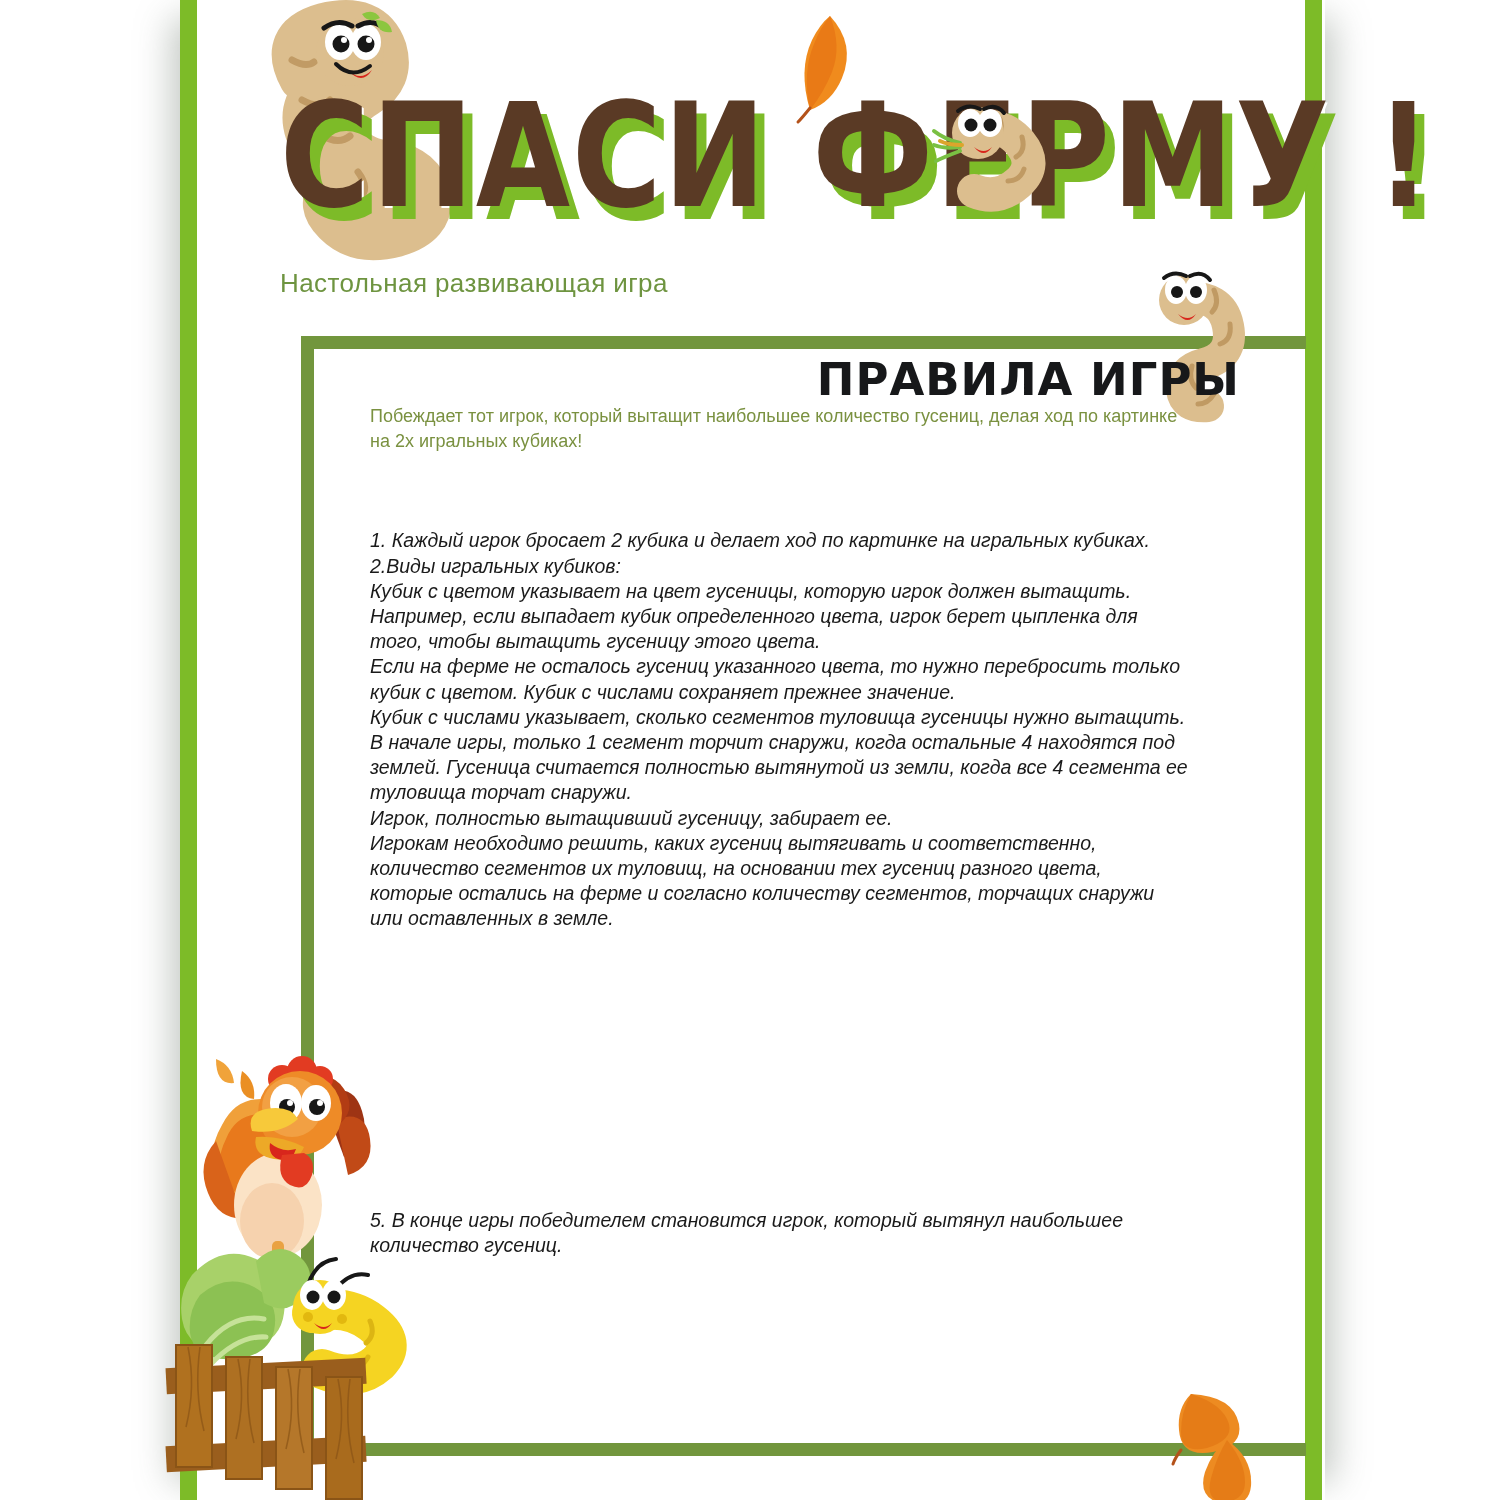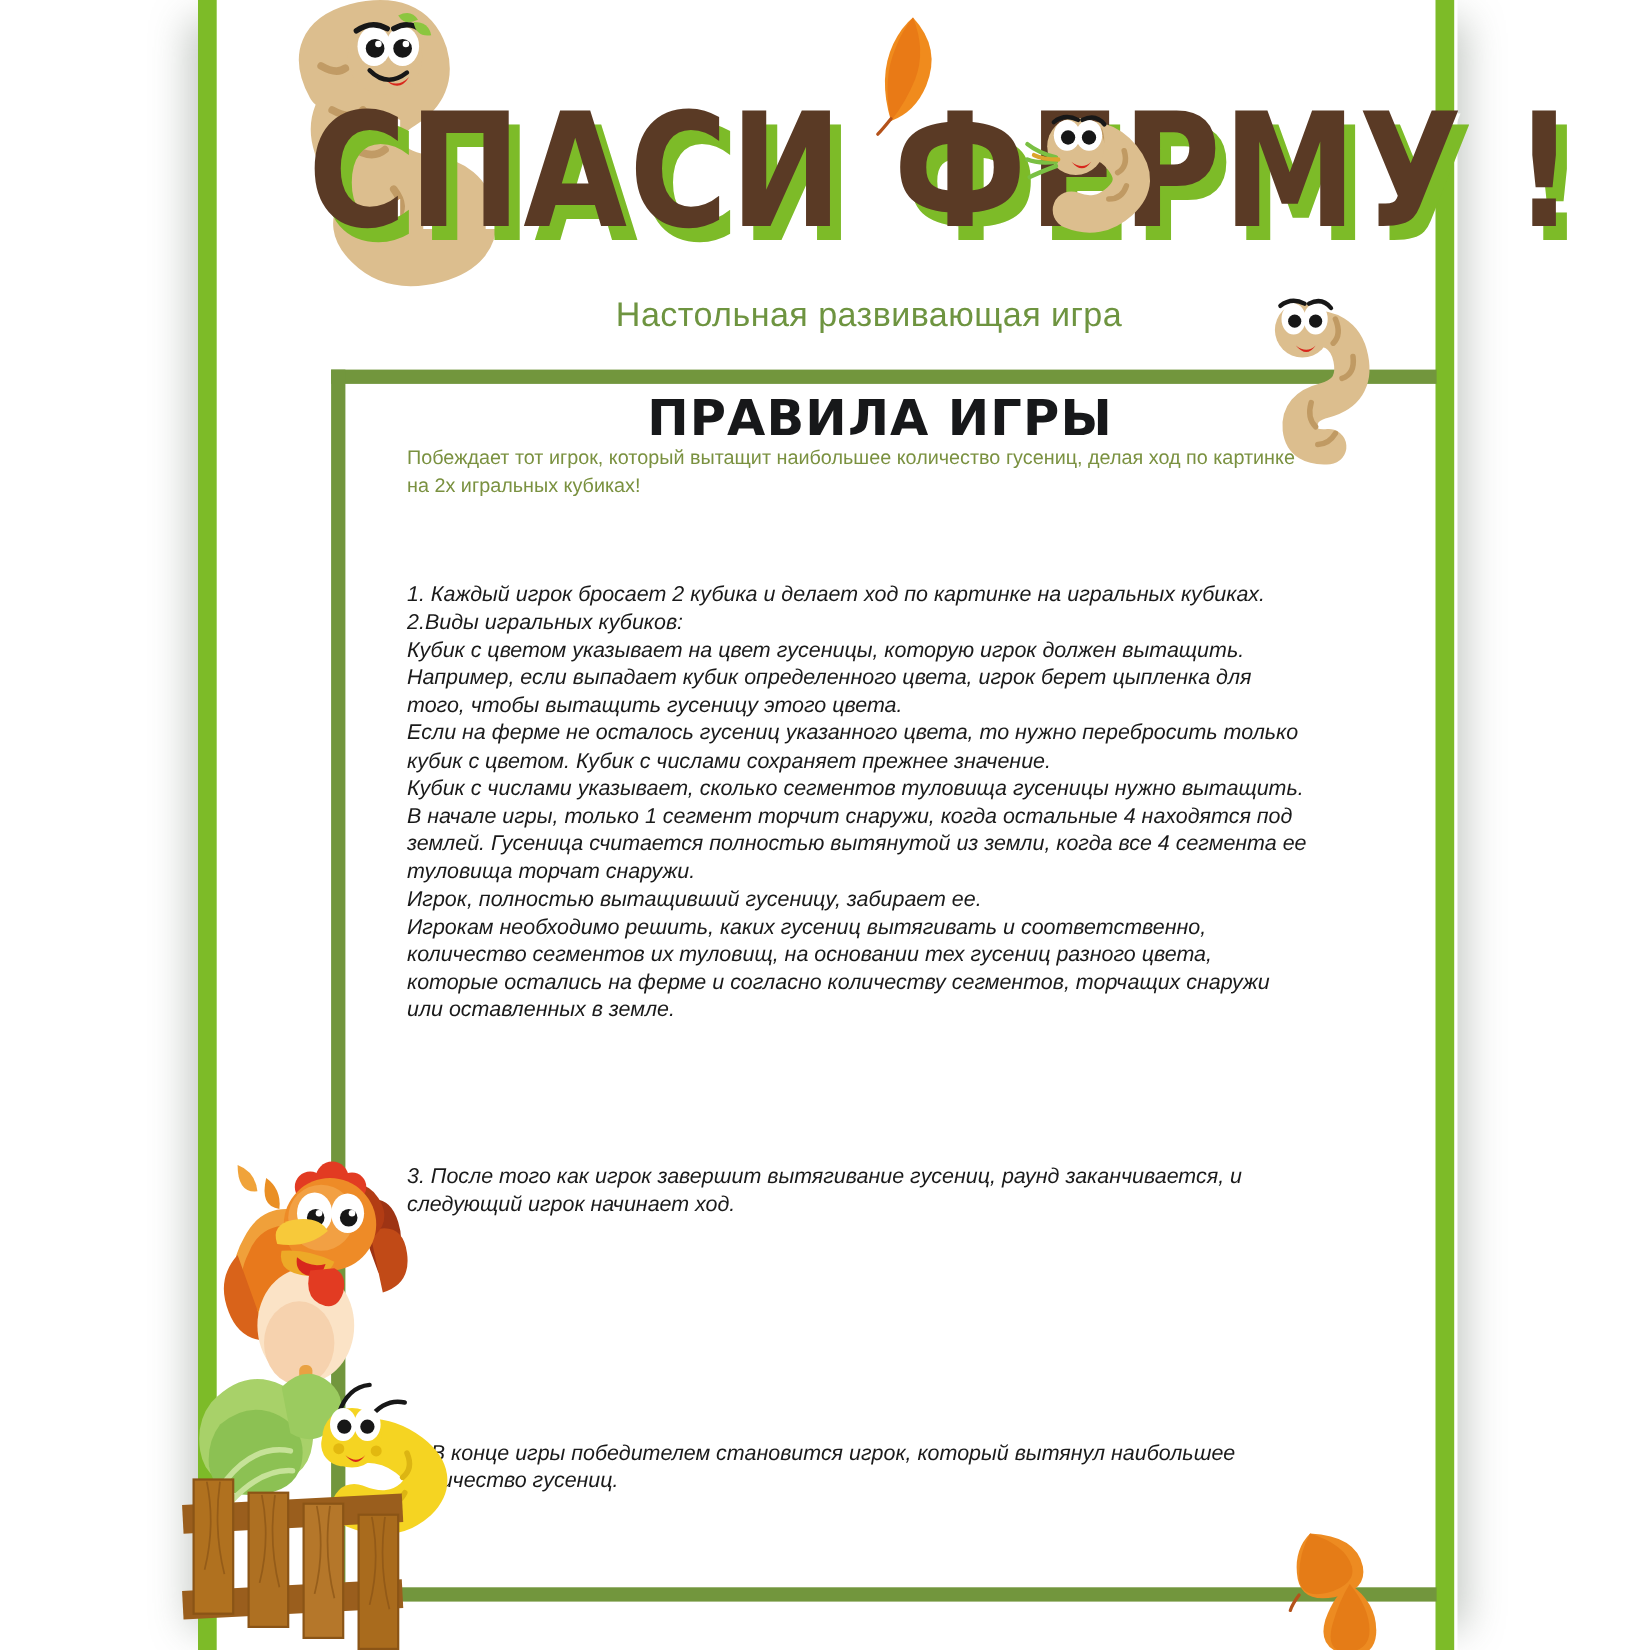--- a/index.html
+++ b/index.html
@@ -53,30 +53,30 @@
     letter-spacing:2px;
     color:#5A3A25;
     line-height:1;
     text-shadow: 10px 11px 0 #7DBB28, 2px 2px 0 #ffffff;
     white-space:nowrap;
     transform:scaleY(1.18);
     transform-origin:50% 50%;
   }
   .subtitle{
     position:absolute;left:280px;top:268px;width:1020px;
-    text-align:center;
-    font-size:31px;
+    text-align:left;
+    font-size:26px;
     color:#6E9440;
     letter-spacing:.4px;
   }
 
   
   .rules-title{
     position:absolute;left:360px;top:353px;width:880px;
-    text-align:center;
+    text-align:right;
     font-family:"DejaVu Sans", sans-serif;
     font-weight:bold;
     font-size:45px;
     letter-spacing:1px;
     color:#17181a;
   }
   .intro{
     position:absolute;left:370px;top:404px;width:820px;
     color:#7A9140;
     font-size:18px;
@@ -223,21 +223,20 @@
 
   <div class="body-text">
     <div class="blk">1. Каждый игрок бросает 2 кубика и делает ход по картинке на игральных кубиках.
 2.Виды игральных кубиков:
 Кубик с цветом указывает на цвет гусеницы, которую игрок должен вытащить. Например, если выпадает кубик определенного цвета, игрок берет цыпленка для того, чтобы вытащить гусеницу этого цвета.
 Если на ферме не осталось гусениц указанного цвета, то нужно перебросить только кубик с цветом. Кубик с числами сохраняет прежнее значение.
 Кубик с числами указывает, сколько сегментов туловища гусеницы нужно вытащить. В начале игры, только 1 сегмент торчит снаружи, когда остальные 4 находятся под землей. Гусеница считается полностью вытянутой из земли, когда все 4 сегмента ее туловища торчат снаружи.
 Игрок, полностью вытащивший гусеницу, забирает ее.
 Игрокам необходимо решить, каких гусениц вытягивать и соответственно, количество сегментов их туловищ, на основании тех гусениц разного цвета, которые остались на ферме и согласно количеству сегментов, торчащих снаружи или оставленных в земле.</div>
     <div class="gap"></div>
-    <div class="blk">3. После того как игрок завершит вытягивание гусениц, раунд заканчивается, и следующий игрок начинает ход.</div>
     <div class="gap"></div>
     <div class="gap"></div>
     <div class="blk">5. В конце игры победителем становится игрок, который вытянул наибольшее количество гусениц.</div>
     <div class="gap"></div>
     
     
     
     
     
     

